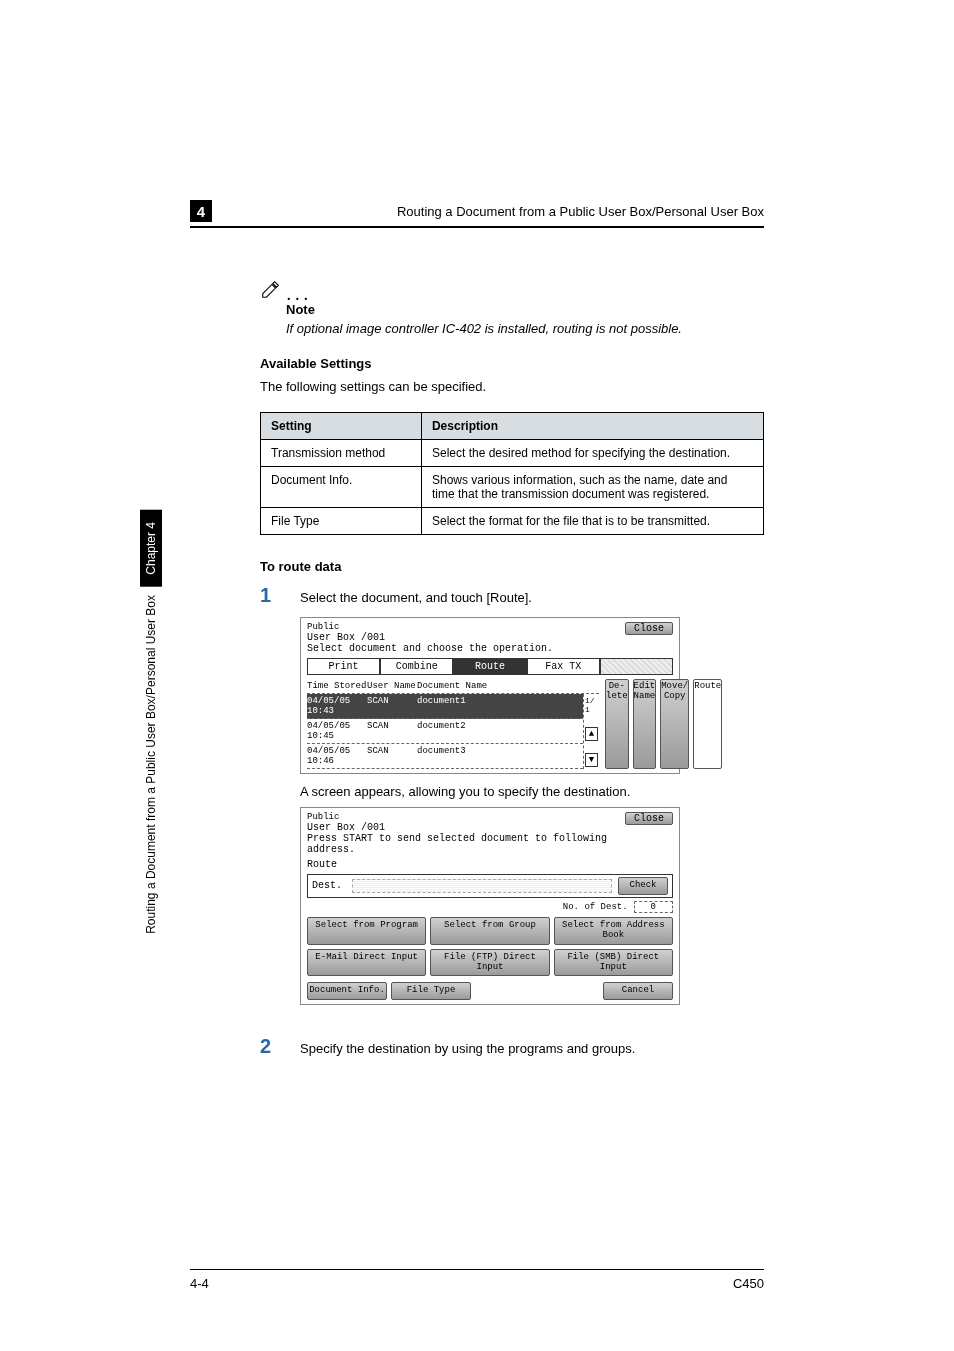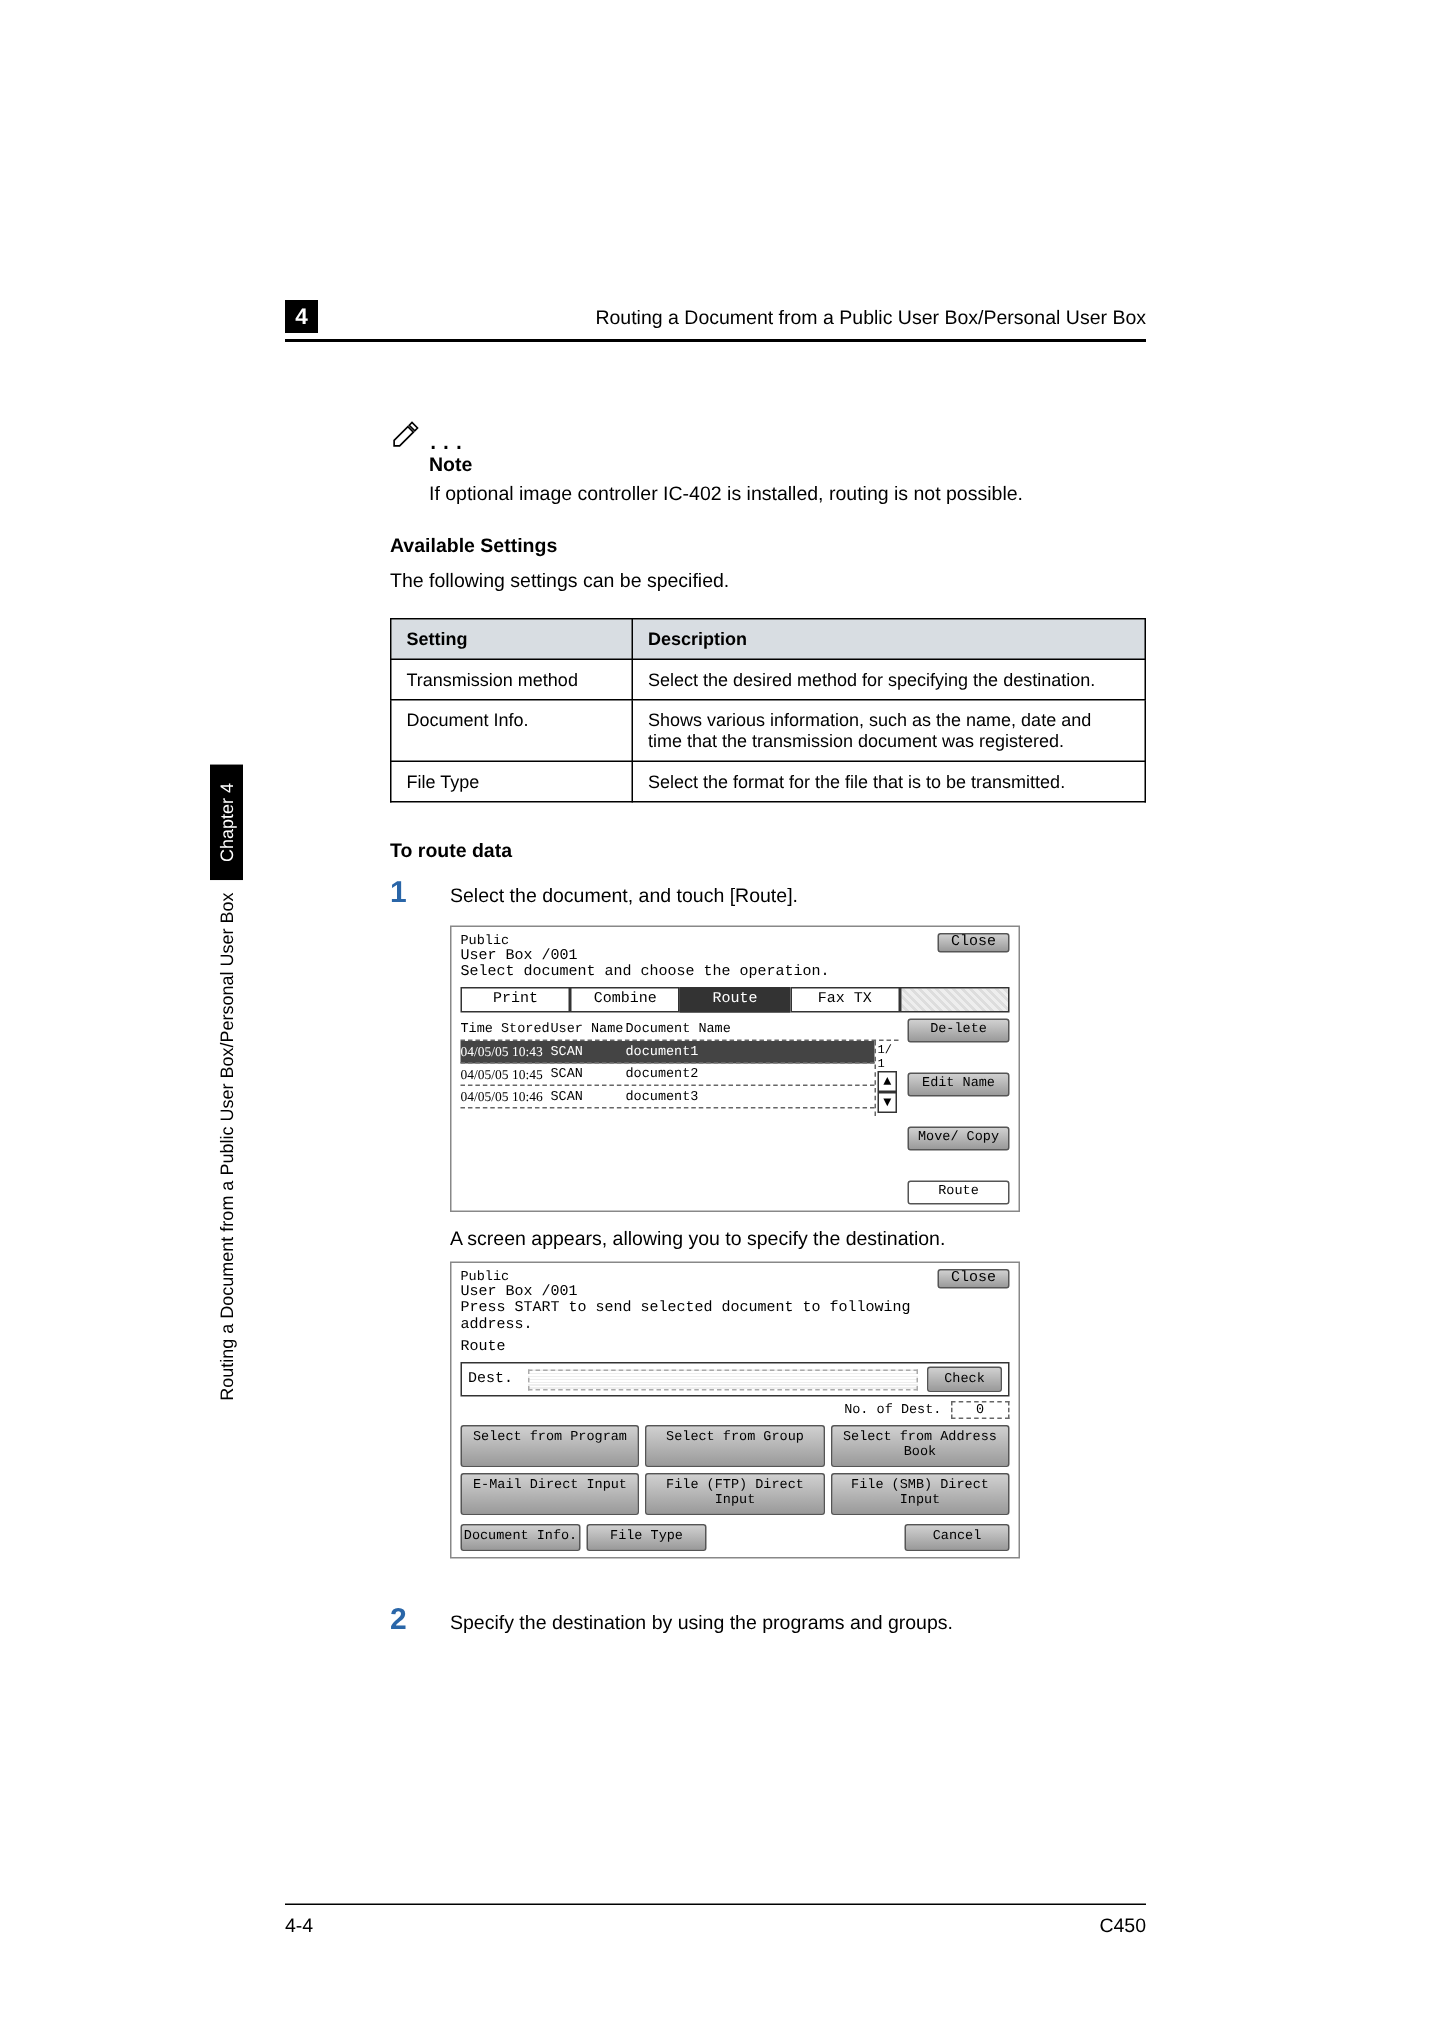--- a/index.html
+++ b/index.html
@@ -51,21 +51,21 @@
     gap: 4px;
     margin-bottom: 2px;
   }
   .pencil {
     width: 22px; height: 22px;
     position: relative;
   }
   .pencil svg { width: 22px; height: 22px; }
   .dots { font-size: 20px; letter-spacing: 3px; line-height: 10px; position: relative; top:-2px;}
   .note-label { font-weight: bold; font-size: 13px; margin-left: 26px; }
-  .note-text { font-size: 13px; margin: 4px 0 20px 26px; }
+  .note-text { font-style: italic; font-size: 13px; margin: 4px 0 20px 26px; }
   .h-sub { font-weight: bold; font-size: 13px; margin: 14px 0 8px 0; }
   .body-text { font-size: 13px; margin: 0 0 18px 0; }
   table.settings {
     border-collapse: collapse;
     width: 100%;
     font-size: 12px;
     margin-bottom: 24px;
   }
   table.settings th {
     background: #d8dde2;
@@ -116,28 +116,28 @@
     text-align:center;
     border: 1px solid #333;
     padding: 2px 0;
     font-size: 10px;
     background: #fff;
   }
   .lcd-tab.sel { background: #333; color: #fff; }
   .lcd-tab.dim { background: repeating-linear-gradient(45deg,#eee,#eee 2px,#ddd 2px,#ddd 4px); }
   .lcd-area { display:flex; gap:6px; }
   .lcd-left { flex: 1; }
-  .lcd-right { width: 68px; display:flex; flex-direction:column; gap:20px; }
+  .lcd-right { width: 68px; display:flex; flex-direction:row; gap:4px; }
   .doc-header { display:flex; font-size:9px; border-bottom:1px dashed #666; padding: 2px 0;}
   .doc-header span:nth-child(1){width:60px;}
   .doc-header span:nth-child(2){width:50px;}
   .doc-header span:nth-child(3){flex:1;}
   .doc-row { display:flex; font-size:9px; border-bottom:1px dashed #666; padding: 2px 0;}
   .doc-row.sel { background:#444; color:#fff; }
-  .doc-row span:nth-child(1){width:60px;font-family:Liberation Serif, serif;}
+  .doc-row span:nth-child(1){width:60px;}
   .doc-row span:nth-child(2){width:50px;}
   .doc-row span:nth-child(3){flex:1;}
   .scroll-col { display:flex; flex-direction:column; justify-content:space-between; width:16px; border-left:1px dashed #666; padding:2px 1px;}
   .sc-btn { border:1px solid #333; height:14px; display:flex; align-items:center; justify-content:center; font-size:9px;}
   .side-btn {
     background: linear-gradient(#d0d0d0,#9a9a9a);
     border:1px solid #555;
     font-size:9px;
     text-align:center;
     padding:2px 0;

